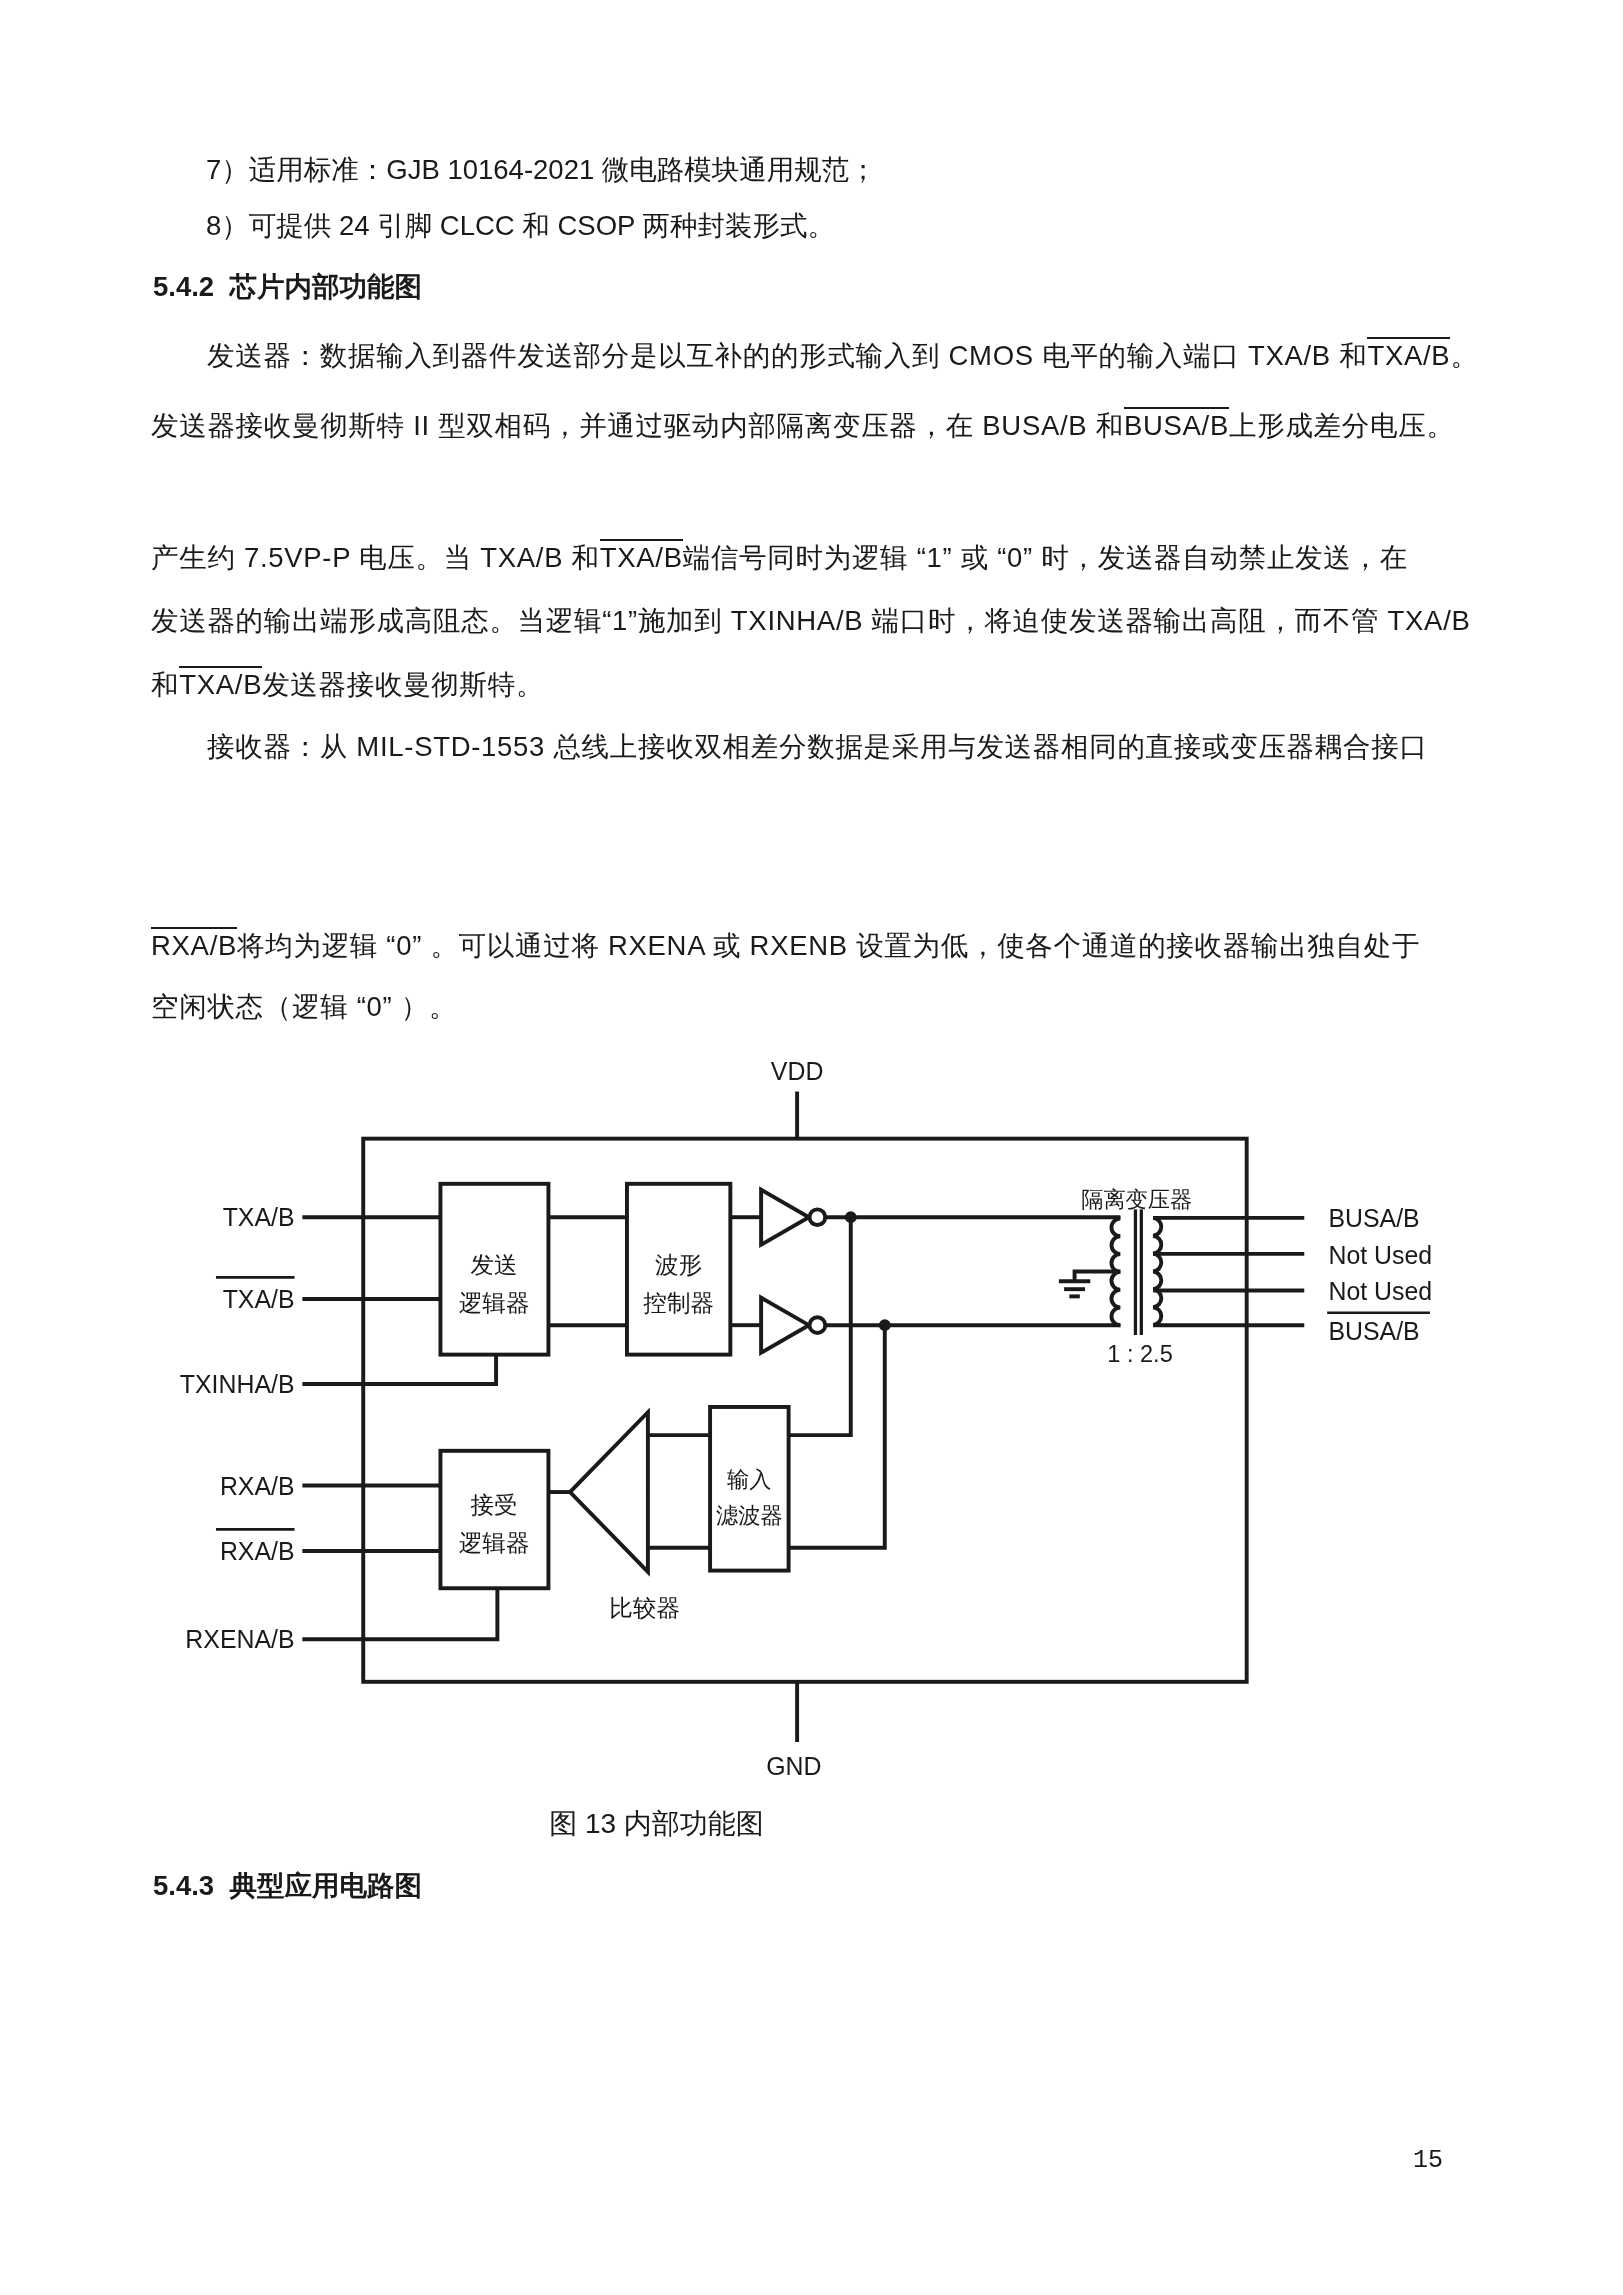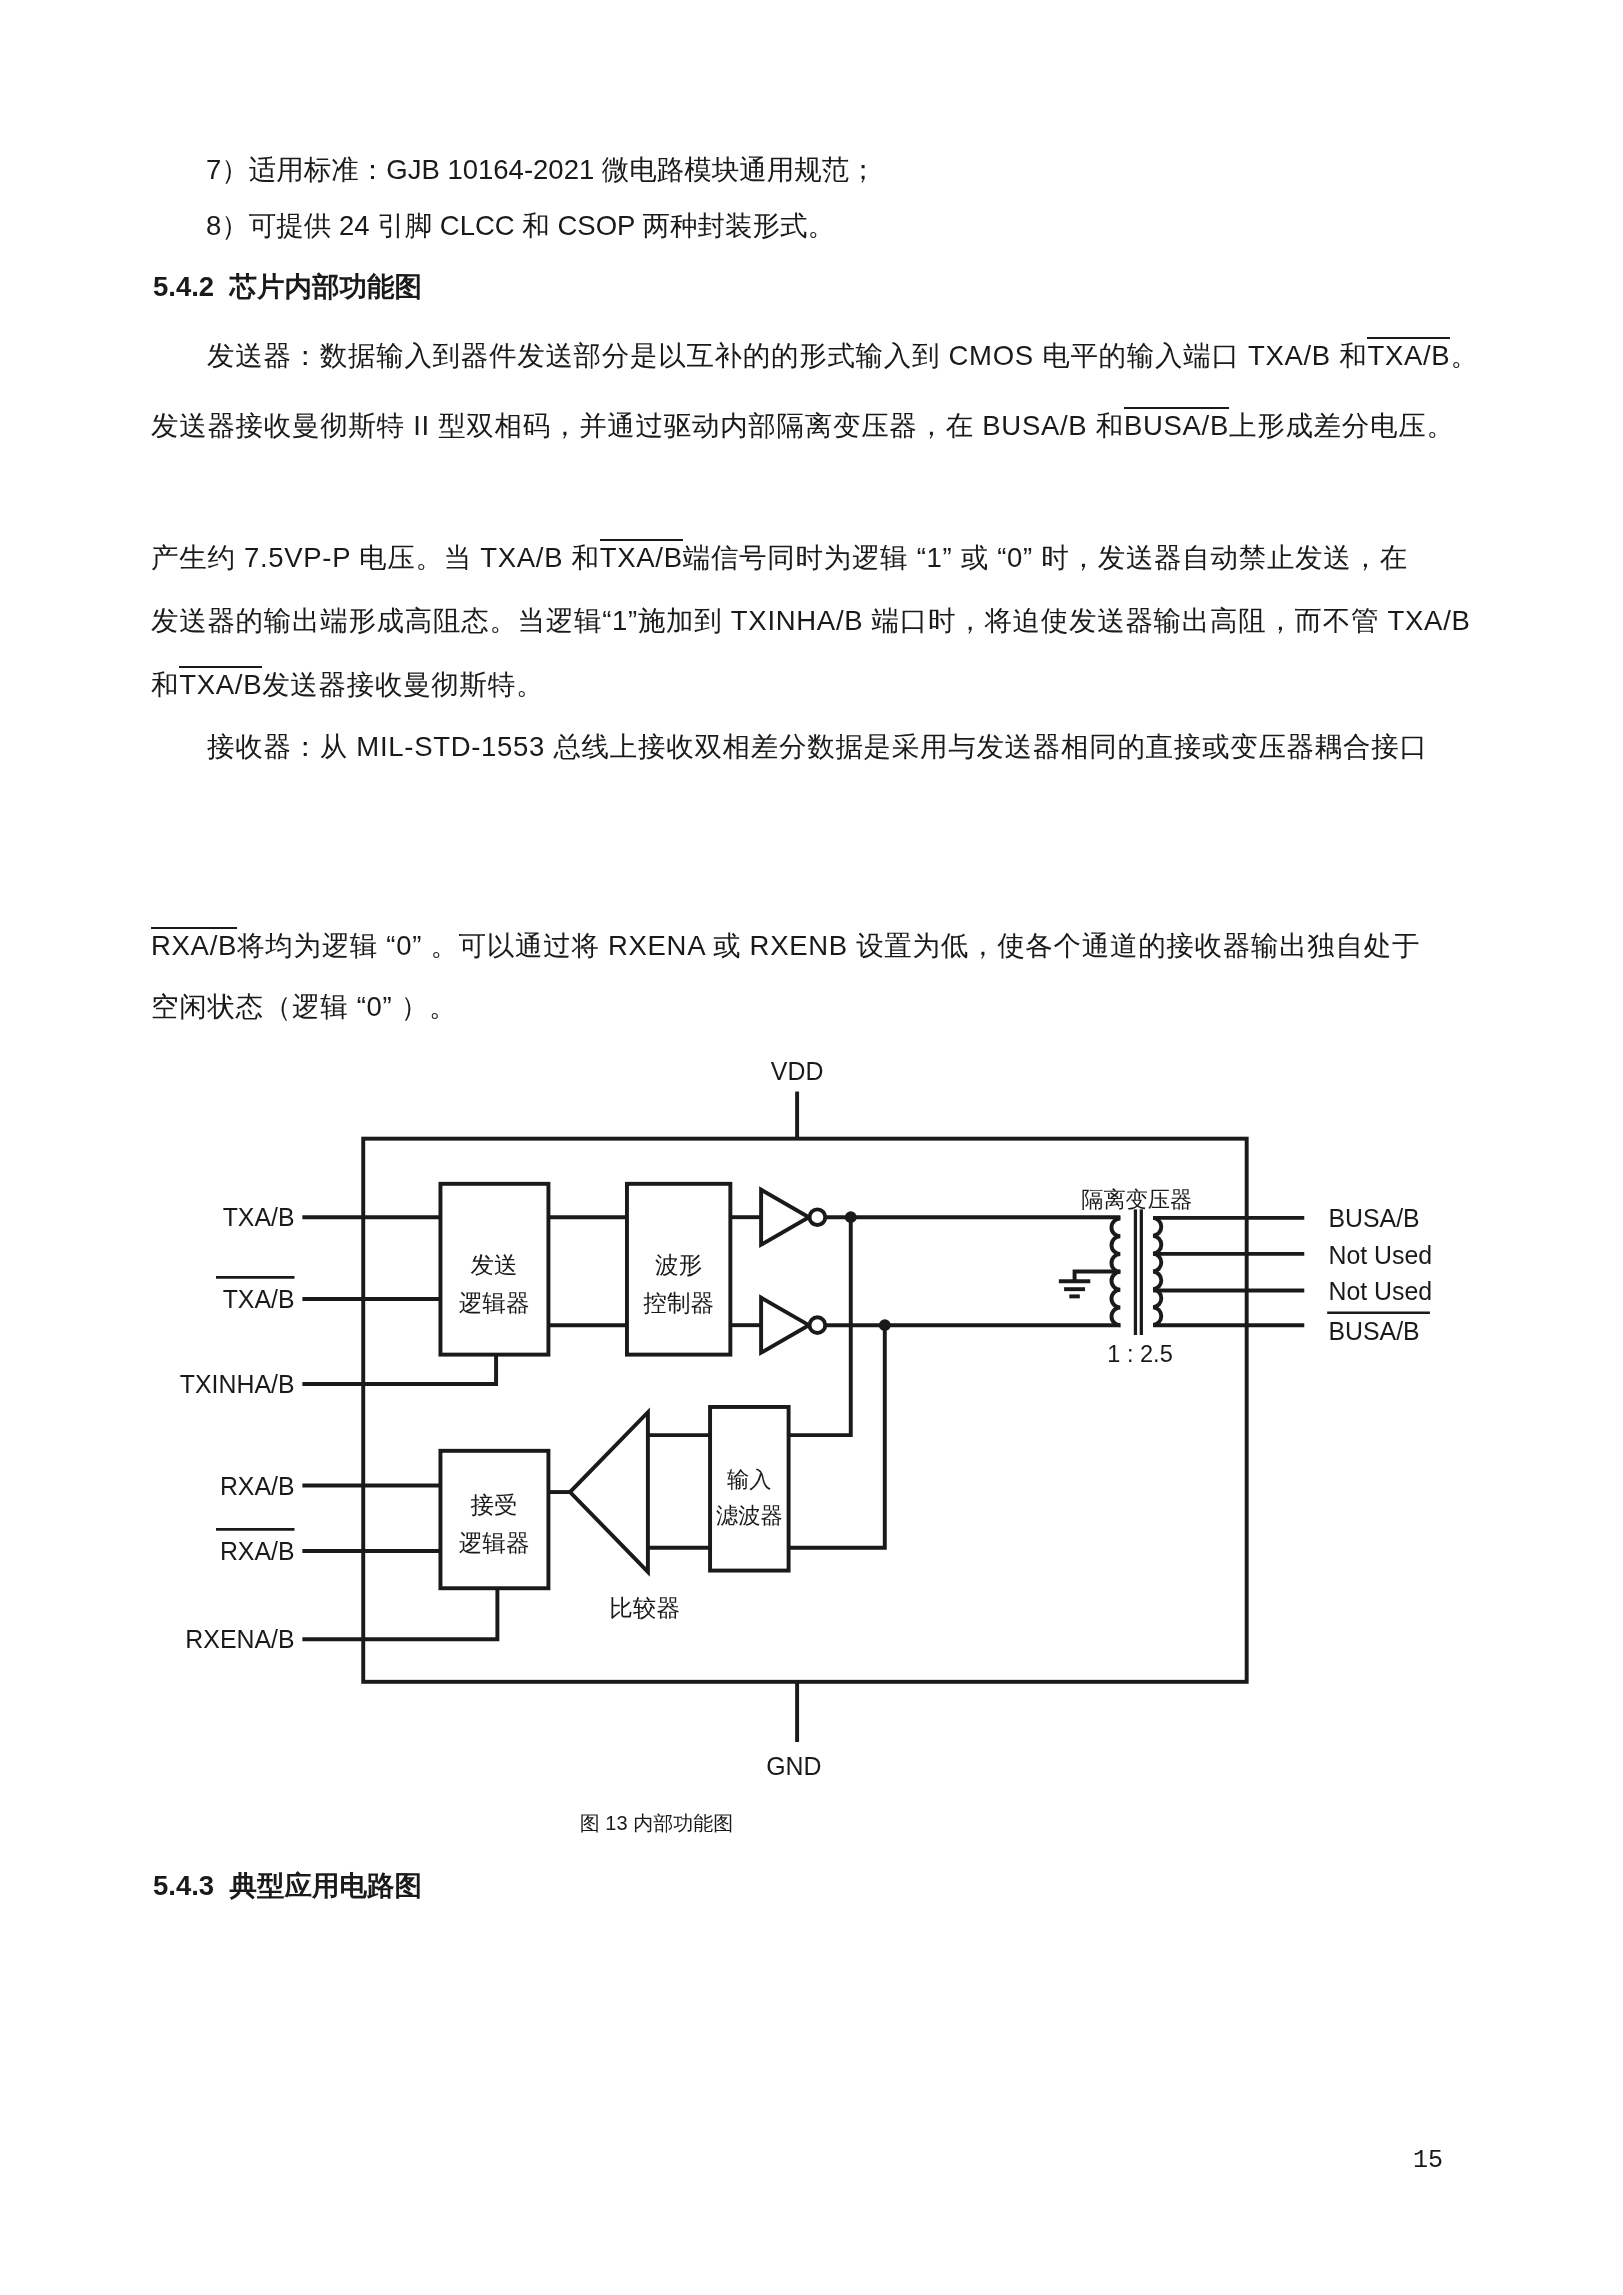--- a/index.html
+++ b/index.html
@@ -4,21 +4,21 @@
 <style>
   html,body{margin:0;padding:0;background:#9a9a9a;}
   #page{position:relative;width:1623px;height:2295px;background:#ffffff;
         font-family:"Liberation Sans","DejaVu Sans",sans-serif;color:#1a1a1a;overflow:hidden;padding-left:20px;}
   .textline{position:absolute;left:151px;width:1394px;font-size:27.5px;line-height:37px;
             white-space:nowrap;letter-spacing:0.7px;}
   .textline.indent{padding-left:56px;}
   .listitem{position:absolute;left:206px;font-size:27.5px;line-height:37px;white-space:pre;}
   .heading{position:absolute;left:153px;font-size:27.5px;line-height:37px;font-weight:bold;white-space:pre;text-align:right;}
   .overbar{border-top:2.6px solid #1a1a1a;padding-top:0.7px;}
-  .caption{position:absolute;left:0;width:1313px;text-align:center;font-size:20px;line-height:37px;}
+  .caption{position:absolute;left:0;width:1313px;text-align:center;font-size:28px;line-height:37px;}
   .pagenum{position:absolute;left:1413px;top:2146px;font-size:25px;
            font-family:Liberation Mono, monospace;}
   #diagram{position:absolute;left:0;top:0;}
   #diagram .wire{stroke:#1a1a1a;stroke-width:6;fill:none;}
   #diagram .thin{stroke:#1a1a1a;stroke-width:5;fill:none;}
   #diagram .box{stroke:#1a1a1a;stroke-width:6;fill:#ffffff;}
   #diagram .dot{fill:#1a1a1a;stroke:none;}
   #diagram .bar{stroke:#1a1a1a;stroke-width:4;}
   #diagram text{font-family:"Liberation Sans","DejaVu Sans",sans-serif;fill:#1a1a1a;}
   .lbl{font-size:38px;}

